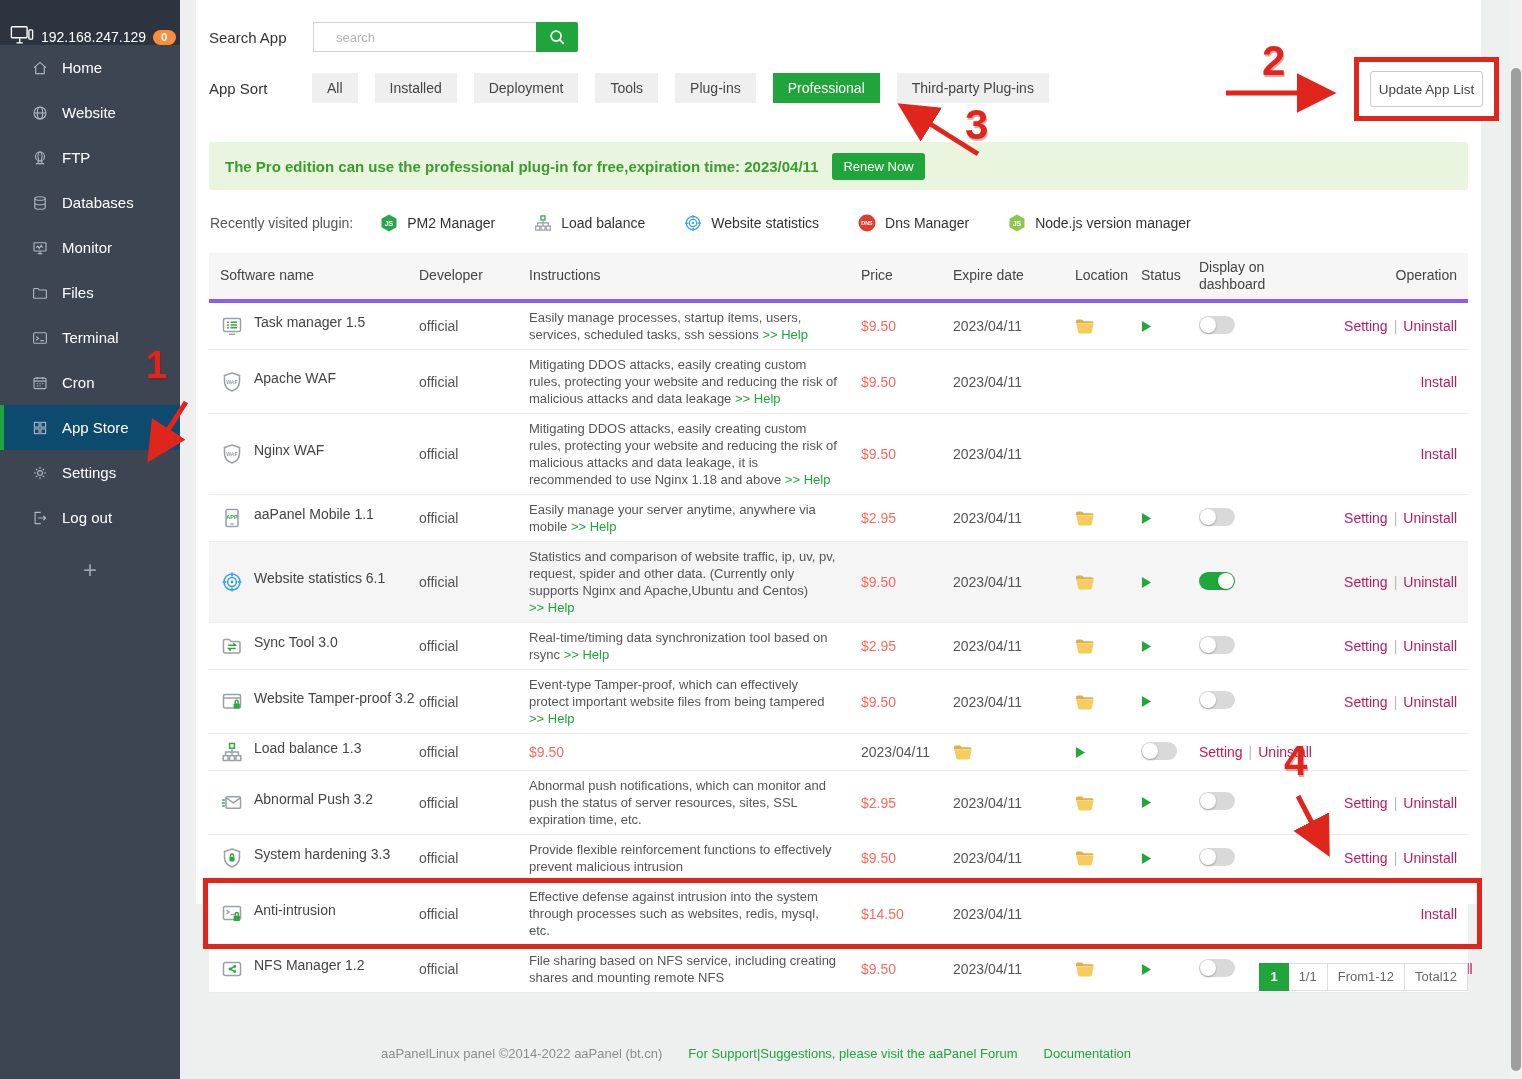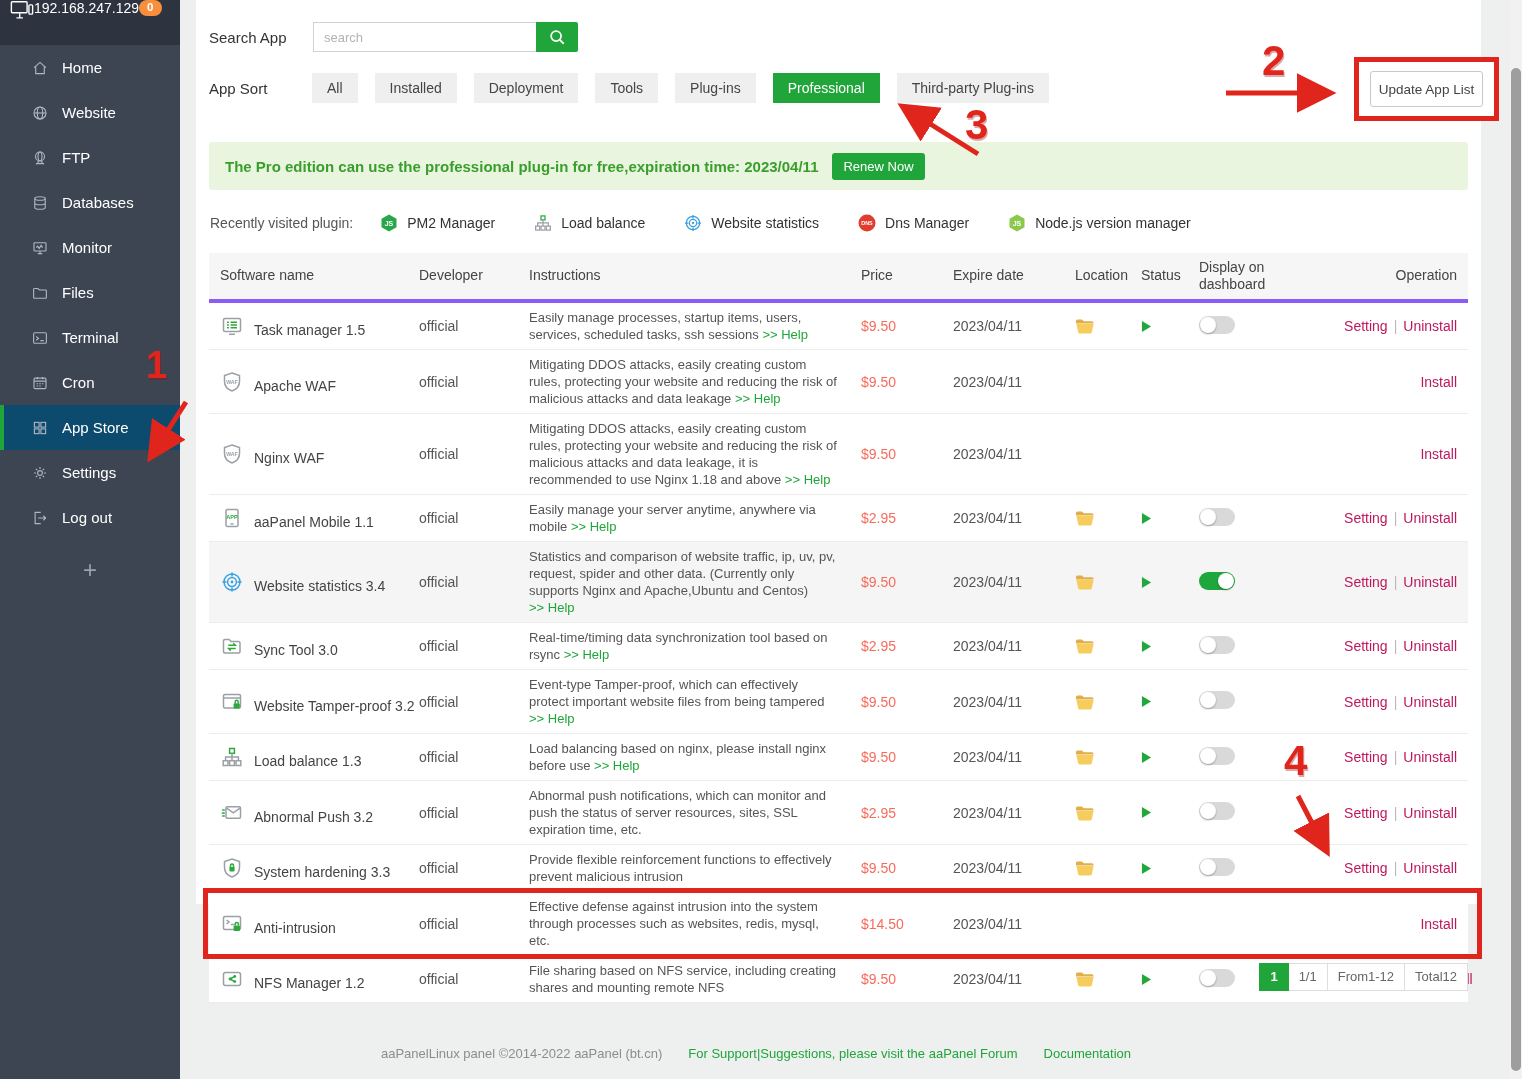--- a/index.html
+++ b/index.html
@@ -8,35 +8,35 @@
     position: relative;
     font-family: "Liberation Sans", sans-serif;
     background: #eef0f0;
     overflow: hidden;
     color:#444;
   }
   svg { display:block; }
 
   
   .sidebar { position:absolute; left:0; top:0; width:180px; height:1079px; background:#3d4553; z-index:2; }
-  .sb-header { height:45px; background:#2d3440; display:flex; align-items:flex-start; padding:0 10px; }
+  .sb-header { height:45px; background:#2d3440; display:flex; align-items:flex-end; padding:0 10px; gap:7px; }
   .sb-ip { color:#fff; font-size:14px; white-space:nowrap; }
   .sb-badge { background:#f98f3d; color:#fff; font-size:11.5px; font-weight:bold; border-radius:9px; padding:2px 8px; line-height:1; }
   .sb-item { height:45px; display:flex; align-items:center; gap:13px; padding-left:27px; color:#fff; font-size:15px; cursor:pointer; border-left:4px solid transparent; }
   .sb-item.active { background:#0c4a6e; border-left-color:#20a53a; }
   .sb-item .icn { width:18px; height:18px; flex:0 0 18px; }
   .sb-item .icn svg { width:18px; height:18px; stroke:#aeb6c2; fill:none; stroke-width:1.5; }
   .sb-plus { margin-top:16px; text-align:center; color:#9aa2b1; font-size:24px; cursor:pointer; }
 
   
   .card { position:absolute; left:196px; top:0; width:1285px; height:904px; background:#fff; z-index:1; }
 
   .search-label { position:absolute; left:13px; top:29px; font-size:15px; color:#333; }
   .search-box { position:absolute; left:117px; top:22px; display:flex; }
-  .search-input { width:223px; height:30px; border:1px solid #cfd4d1; border-right:none; padding:0 10px; font-size:13px; color:#333; outline:none; font-family:"Liberation Sans",sans-serif; }
+  .search-input { width:223px; height:30px; border:1px solid #cfd4d1; border-right:none; padding:0 22px; font-size:13px; color:#333; outline:none; font-family:"Liberation Sans",sans-serif; }
   .search-input::placeholder { color:#b3b3b3; }
   .search-btn { width:42px; height:30px; background:#20a53a; border:none; cursor:pointer; display:flex; align-items:center; justify-content:center; border-radius:0 2px 2px 0; }
 
   .sort-label { position:absolute; left:13px; top:80px; font-size:15px; color:#333; }
   .tabs { position:absolute; left:116px; top:73px; display:flex; gap:17px; }
   .tab { height:30px; line-height:30px; padding:0 15px; background:#efefef; color:#454545; font-size:14px; cursor:pointer; white-space:nowrap; }
   .tab.active { background:#20a53a; color:#fff; }
 
   .update-wrap { position:absolute; left:1158px; top:57px; border:5px solid #e0261c; padding:9px 11px; background:#fff; }
   .update-btn { width:113px; height:36px; background:#fff; border:1px solid #c9c9c9; border-radius:3px; font-size:13.5px; color:#444; cursor:pointer; font-family:"Liberation Sans",sans-serif;text-align:center; }
@@ -53,21 +53,21 @@
 
   
   .table { position:absolute; left:13px; top:253px; width:1259px; }
   .thead, .trow { display:grid; grid-template-columns:210px 110px 332px 92px 122px 66px 58px 100px 169px; align-items:center; }
   .thead { background:#f6f6f6; height:50px; font-size:14px; color:#444; border-bottom:4px solid #8b5cf6; }
   .thead .hcell { line-height:1.25; }
   .thead .hcell:first-child { padding-left:11px; }
   .thead .hcell:last-child { text-align:right; padding-right:11px; }
   .trow { border-bottom:1px solid #ececec; font-size:14px; color:#555; padding:6px 0; position:relative; background:#fff; }
   .trow.hl { background:#f5f5f5; }
-  .cell-name { display:flex; align-items:flex-end; gap:10px; padding-left:11px; color:#444; }
+  .cell-name { display:flex; align-items:flex-start; gap:10px; padding-left:11px; color:#444; }
   .cell-name .sw-icon { width:24px; height:24px; flex:0 0 24px; }
   .cell-name .sw-icon svg { width:24px; height:24px; }
   .cell-dev { color:#555; }
   .cell-instr { font-size:13px; line-height:17px; color:#555; padding-right:20px; }
   .help-link { color:#20a53a; cursor:pointer; white-space:nowrap; }
   .cell-price { color:#f76b5c; }
   .cell-expire { color:#555; }
   .cell-loc svg { width:20px; height:16px; cursor:pointer; }
   .cell-status svg { width:11px; height:13px; cursor:pointer; }
   .switch { width:36px; height:18px; border-radius:9px; background:#d9d9d9; position:relative; display:inline-block; cursor:pointer; }
@@ -419,21 +419,21 @@
         <div class="trow hl">
           <div class="cell-name">
             <span class="sw-icon">
               <svg viewBox="0 0 24 24" fill="none" stroke-width="1.5">
                 <circle cx="12" cy="12" r="8" stroke="#3aa0e0"></circle>
                 <circle cx="12" cy="12" r="4.4" stroke="#3aa0e0"></circle>
                 <circle cx="12" cy="12" r="1.4" fill="#3aa0e0" stroke="none"></circle>
                 <path d="M12 2.5 V6.5 M12 17.5 V21.5 M2.5 12 H6.5 M17.5 12 H21.5" stroke="#3aa0e0"></path>
               </svg>
             </span>
-            <span>Website statistics 3.4</span>
+            <span>Website statistics 6.1</span>
           </div>
           <div class="cell-dev">official</div>
           <div class="cell-instr">Statistics and comparison of website traffic, ip, uv, pv, request, spider and other data. (Currently only supports Nginx and Apache,Ubuntu and Centos)   <a class="help-link">&gt;&gt; Help</a></div>
           <div class="cell-price">$9.50</div>
           <div class="cell-expire">2023/04/11</div>
           <div class="cell-loc"><span><svg viewBox="0 0 20 16">
                 <path d="M1 3.2 c0-1 .6-1.8 1.5-1.8 h4.4 l1.8 1.8 h8.3 c.9 0 1.5.8 1.5 1.8 v.6 H1 Z" fill="#e2ae45"></path>
                 <path d="M1.4 6 h17.2 l-1.7 8 c-.2.8-.8 1.4-1.6 1.4 H4.7 c-.8 0-1.4-.6-1.6-1.4 Z" fill="#f6cd5c"></path>
               </svg></span></div>
           <div class="cell-status"><span><svg viewBox="0 0 12 14">
@@ -499,21 +499,20 @@
                 <rect x="9.6" y="3.5" width="4.8" height="4.8" stroke="#2ca83c"></rect>
                 <rect x="3.2" y="15.7" width="4.8" height="4.8" stroke="#9aa0a6"></rect>
                 <rect x="9.6" y="15.7" width="4.8" height="4.8" stroke="#9aa0a6"></rect>
                 <rect x="16" y="15.7" width="4.8" height="4.8" stroke="#9aa0a6"></rect>
                 <path d="M12 8.3 v3.6 M5.6 15.7 v-3.8 h12.8 v3.8 M12 11.9 v3.8" stroke="#9aa0a6"></path>
               </svg>
             </span>
             <span>Load balance 1.3</span>
           </div>
           <div class="cell-dev">official</div>
-          <div class="cell-instr">Load balancing based on nginx, please install nginx before use <a class="help-link">&gt;&gt; Help</a></div>
           <div class="cell-price">$9.50</div>
           <div class="cell-expire">2023/04/11</div>
           <div class="cell-loc"><span><svg viewBox="0 0 20 16">
                 <path d="M1 3.2 c0-1 .6-1.8 1.5-1.8 h4.4 l1.8 1.8 h8.3 c.9 0 1.5.8 1.5 1.8 v.6 H1 Z" fill="#e2ae45"></path>
                 <path d="M1.4 6 h17.2 l-1.7 8 c-.2.8-.8 1.4-1.6 1.4 H4.7 c-.8 0-1.4-.6-1.6-1.4 Z" fill="#f6cd5c"></path>
               </svg></span></div>
           <div class="cell-status"><span><svg viewBox="0 0 12 14">
                 <path d="M1 1 L11 7 L1 13 Z" fill="#21a83a"></path>
               </svg></span></div>
           <div class="cell-toggle"><span class="switch"><span class="knob"></span></span></div>

